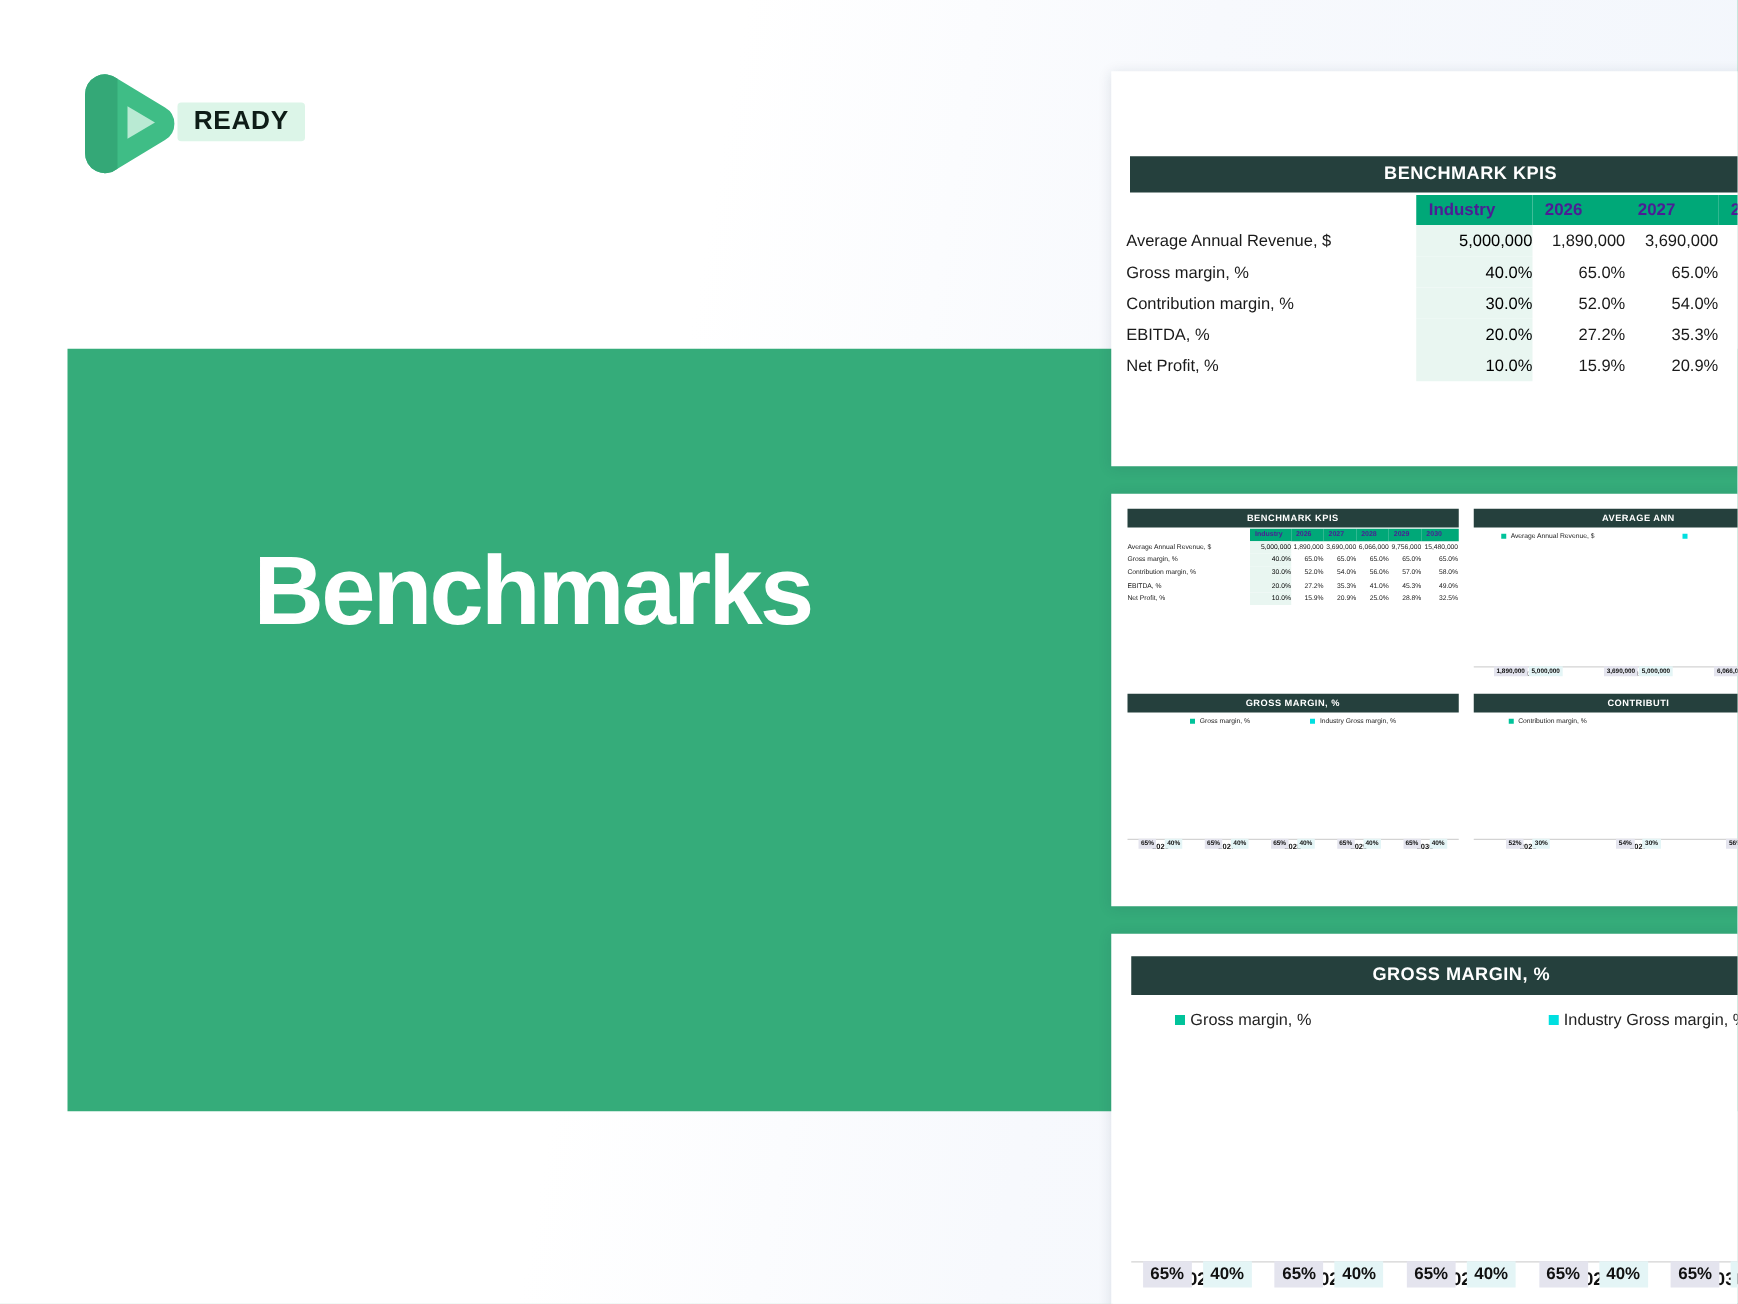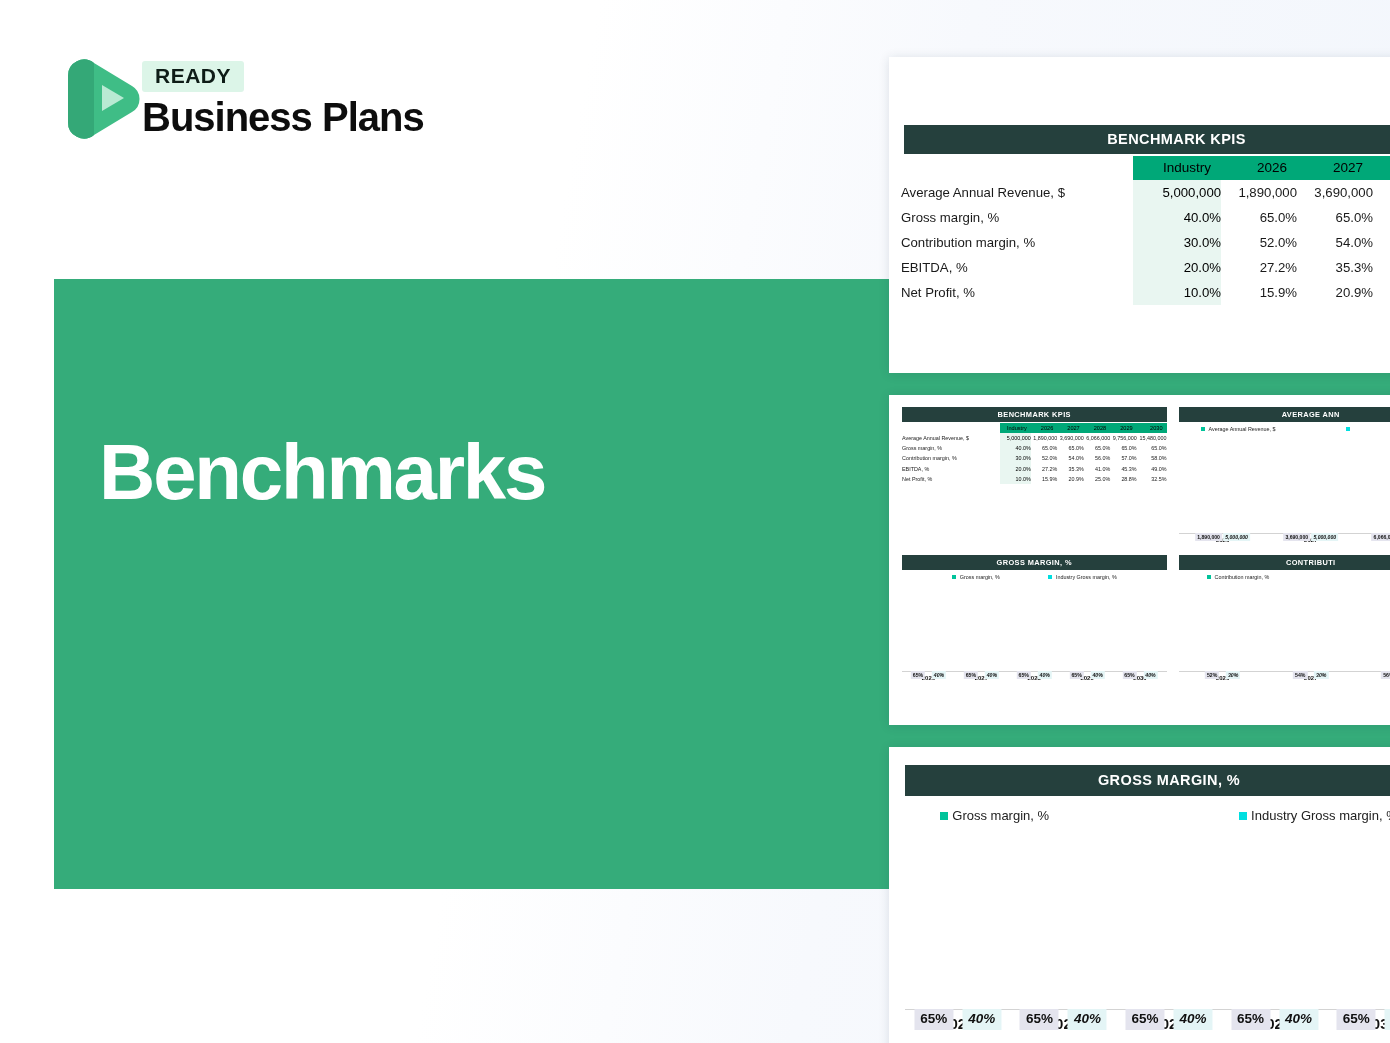--- a/index.html
+++ b/index.html
@@ -35,21 +35,21 @@
     white-space: nowrap;
   }
 
   
   #hero-panel {
     position: absolute;
     left: 54px; top: 279px;
     width: 1336px; height: 610px;
     background: #35ac7a;
   }
-  #hero-inner { position: absolute; left: 45px; top: 154px; width: 680px; }
+  #hero-inner { position: absolute; left: 32px; top: 154px; width: 680px; text-align: center; }
   #hero-title {
     color: #ffffff;
     font-size: 78px;
     font-weight: 800;
     letter-spacing: -2.2px;
     line-height: 1;
   }
   #hero-body {
     color: #ffffff;
     font-size: 28.5px;
@@ -75,21 +75,21 @@
   .band {
     background: #25403d;
     color: #ffffff;
     font-weight: 700;
     text-align: center;
     letter-spacing: 0.4px;
     white-space: nowrap;
   }
   table.kpi { border-collapse: collapse; width: 100%; }
   table.kpi th, table.kpi td { white-space: nowrap; }
-  .colhead { background: #00a878; color: #000000; font-weight: 400; text-align: right; }
+  .colhead { background: #00a878; color: #4c1d95; font-weight: 700; text-align: left; }
   .rowlab { text-align: left; color: #1a1a1a; }
   .num { text-align: right; color: #1a1a1a; }
   .industry-col { background: #e9f6f1; text-align: right; }
 
   
   #card-top .sheet { padding: 68px 0 0 12px; }
   #card-top .band { font-size: 14.5px; padding: 6px 0 7px 0; margin-left: 3px; }
   #card-top table.kpi { margin-top: 2px; font-size: 13.2px; }
   #card-top table.kpi td { padding: 5px 0 5px 0; }
   #card-top .rowlab { padding-left: 12px; width: 232px; font-size: 13.2px; }
@@ -130,21 +130,21 @@
   .dlabel {
     position: absolute;
     left: 50%;
     transform: translateX(-50%);
     background: #e4e4ee;
     color: #101010;
     font-weight: 700;
     white-space: nowrap;
     line-height: 1.25;
   }
-  .dlabel.cy { background: #e4f5f6; font-style: italic; }
+  .dlabel.cy { background: #e4f5f6; }
   .axis { border-top: 1px solid #d3d3d3; width: 100%; }
   .xticks { display: flex; justify-content: space-around; width: 100%; }
   .xtick { text-align: center; font-weight: 700; color: #111; }
 
   
   .mini .plot { height: 88px; }
   .mini .group { width: 44px; gap: 0px; }
   .mini .bar { width: 21px; }
   .mini .dlabel { font-size: 5.2px; padding: 0.5px 2px; }
   .mini .legend { font-size: 5.4px; gap: 48px; margin: 4px 0 3px 0; }
@@ -176,21 +176,20 @@
 <div id="logo-block">
   <div id="logo-mark">
     <svg width="84" height="90" viewBox="0 0 84 90" xmlns="http://www.w3.org/2000/svg">
       <path d="M10 24 A16 16 0 0 1 36 11 L74 34 A15 15 0 0 1 74 60 L36 83 A16 16 0 0 1 10 70 Z" fill="#3fbd86"></path>
       <path d="M10 24 A16 16 0 0 1 36 11 L36 83 A16 16 0 0 1 10 70 Z" fill="#34a877"></path>
       <path d="M44 33 L66 46 L44 59 Z" fill="#b9ead3"></path>
     </svg>
   </div>
   <div id="logo-text">
     <div class="ready-badge">READY</div>
-    <div class="brand-name">Business Plans</div>
   </div>
 </div>
 
 <div id="hero-panel">
   <div id="hero-inner">
     <h1 id="hero-title">Benchmarks</h1>
   </div>
 </div>
 
 <div class="card" id="card-top">

